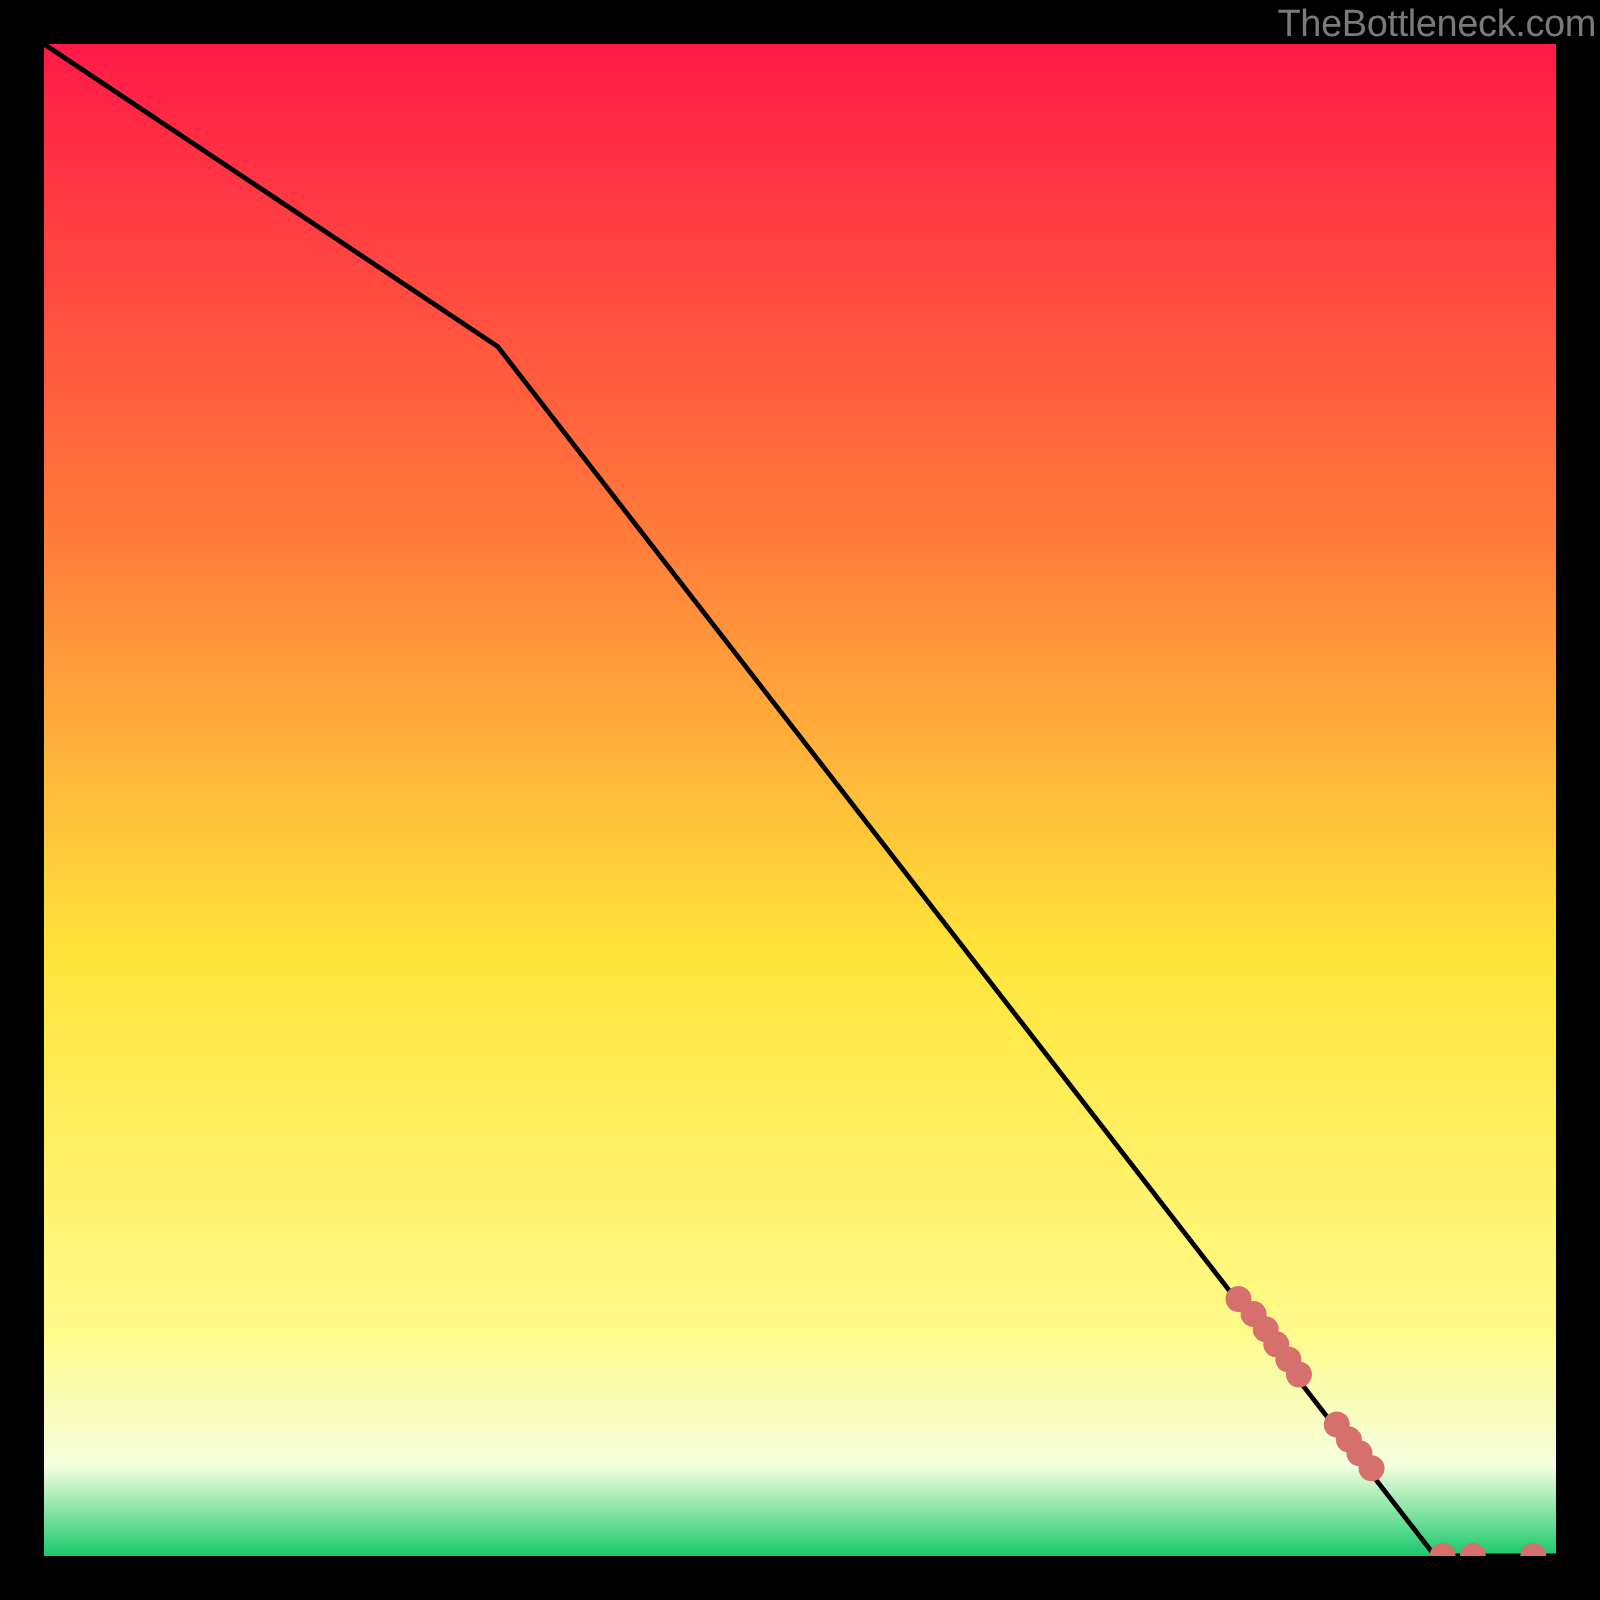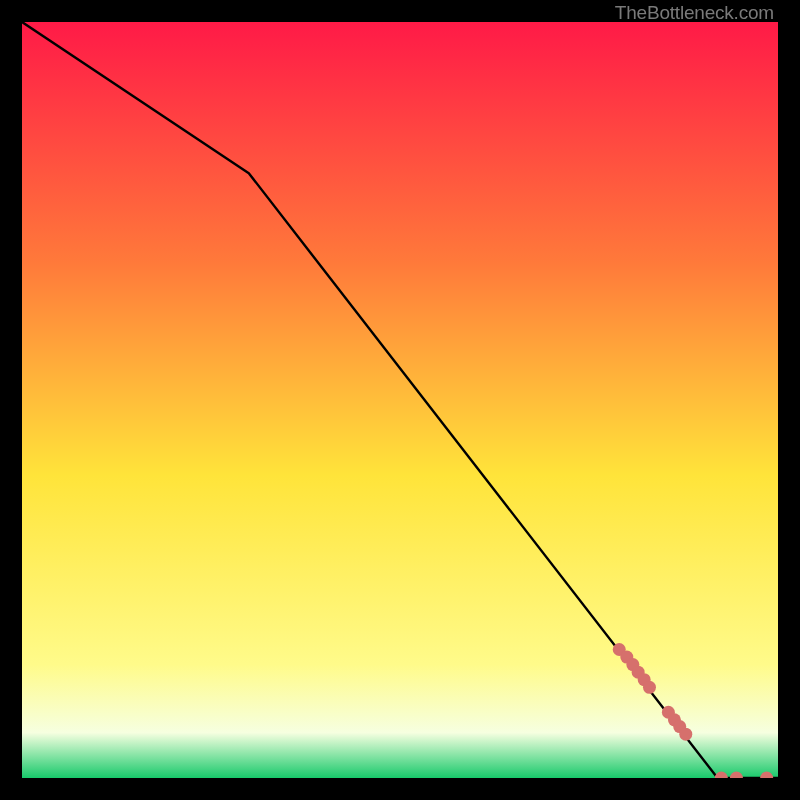--- a/index.html
+++ b/index.html
@@ -23,21 +23,21 @@
     position: absolute;
     left: 22px;
     top: 22px;
     width: 756px;
     height: 756px;
     overflow: hidden;
   }
   .attribution {
     position: absolute;
     top: 2px;
-    right: 26px;
+    right: 2px;
     color: #7a7a7a;
     font-size: 19px;
     font-weight: 400;
     letter-spacing: -0.2px;
     margin-left: 47px;
   }
 </style>
 </head>
 <body>
 

